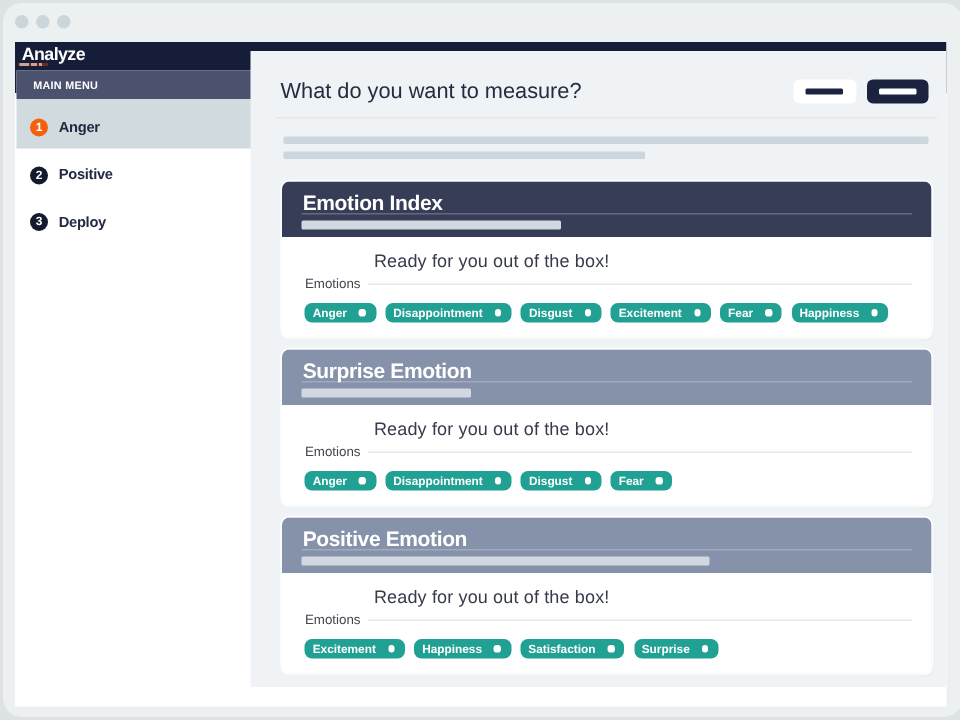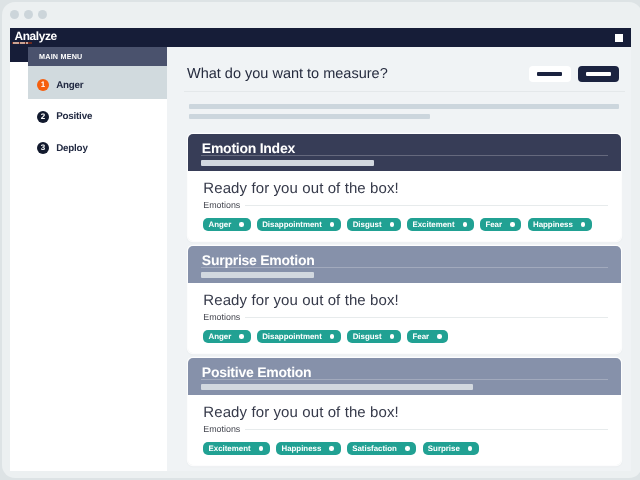--- a/index.html
+++ b/index.html
@@ -17,56 +17,56 @@
   .app{position:absolute;left:10px;top:28px;width:621px;height:443px;background:#ffffff;overflow:hidden;}
 
   
   .apphdr{position:absolute;left:0;top:0;width:621px;height:34px;background:#161d38;text-decoration:underline;}
   .brand{position:absolute;left:4.5px;top:1.5px;color:#ffffff;font-size:11.9px;font-weight:bold;letter-spacing:-.4px;line-height:12px;}
   .brandrule{position:absolute;left:1.8px;top:13.6px;width:20.3px;height:2.7px;background:#6e2a20;overflow:hidden;}
   .brandrule i{display:block;margin:0.8px 0 0 1.4px;height:1.2px;width:17px;background:linear-gradient(to right,#caa393 0 6.2px,#6e2a20 6.2px 7.4px,#caa393 7.4px 11.6px,#6e2a20 11.6px 12.8px,#caa393 12.8px 15px,#6e2a20 15px 17px);}
   .hdricon{position:absolute;left:604.9px;top:6.2px;width:8.2px;height:7.9px;background:#ffffff;}
 
   
-  .sidebar{position:absolute;left:18px;top:19px;width:157px;height:424px;background:#ffffff;}
+  .sidebar{position:absolute;left:1px;top:19px;width:157px;height:424px;background:#ffffff;}
   .mainmenu{position:absolute;left:0;top:0;width:157px;height:18.5px;background:#4a526d;
             color:#ffffff;font-size:7.2px;font-weight:bold;letter-spacing:.2px;
             display:flex;align-items:center;padding-left:11.1px;box-sizing:border-box;}
   .navlist{position:absolute;left:0;top:18.5px;width:157px;}
   .navitem{position:relative;height:31.4px;display:flex;align-items:center;padding-left:8.9px;box-sizing:border-box;}
   .navitem.active{height:33.5px;padding-top:6px;background:#d1dade;}
   .navitem:not(.active){padding-top:4px;}
   .navnum{width:12.2px;height:12.2px;border-radius:50%;background:#121a2e;color:#ffffff;
           font-size:8px;font-weight:bold;display:flex;align-items:center;justify-content:center;
           flex:none;line-height:1;}
   .navitem.active .navnum{background:#f55f0e;}
   .navlabel{margin-left:7.1px;font-size:9.8px;color:#222a42;font-weight:bold;letter-spacing:-.2px;}
 
   
-  .content{position:absolute;left:157px;top:19px;width:464px;height:424px;background:#f0f3f5;}
+  .content{position:absolute;left:157px;top:6px;width:464px;height:424px;background:#f0f3f5;}
   .pagetitle{position:absolute;left:20px;top:18.8px;font-size:14.5px;color:#262c3f;letter-spacing:0px;}
   .btn{position:absolute;height:16px;border-radius:4px;display:flex;align-items:center;justify-content:center;}
   .btn.light{left:361.5px;top:19px;width:42px;background:#ffffff;}
   .btn.dark{left:410.5px;top:19px;width:41px;background:#1b2340;}
   .btnbar{width:25px;height:3.5px;border-radius:1px;}
   .btn.light .btnbar{background:#1b2340;}
   .btn.dark .btnbar{background:#ffffff;}
   .hr{position:absolute;left:16.5px;top:43.5px;width:441px;height:1px;background:#e4e8ea;}
   .ph{position:absolute;border-radius:1px;background:#ccd6dd;}
   .ph1{left:22px;top:57px;width:430px;height:5px;}
   .ph2{left:22px;top:67px;width:241px;height:5px;}
 
   
   .card{position:absolute;left:21.3px;width:433px;border-radius:5px;overflow:hidden;box-shadow:0 0 0 1.2px rgba(255,255,255,.85), 0 1px 3px rgba(40,50,70,.07);}
   .cardhdr{height:37px;position:relative;}
   .cardtitle{position:absolute;left:13.5px;top:5.5px;color:#ffffff;font-size:14px;font-weight:bold;letter-spacing:-.25px;}
   .cardline{position:absolute;left:12.5px;top:21px;width:407px;height:1px;background:rgba(255,255,255,.23);}
   .cardbar{position:absolute;left:12.5px;top:26px;height:5.5px;border-radius:1px;background:#d2d8df;}
   .cardbody{background:#ffffff;padding:8.5px 13px 0 15px;}
-  .ready{font-size:15px;color:#363a4a;letter-spacing:.1px;}
+  .ready{font-size:12px;color:#363a4a;letter-spacing:.1px;margin-left:46px;}
   .emorow{display:flex;align-items:center;margin-top:3.5px;}
   .emolabel{font-size:8.9px;color:#44464f;letter-spacing:0px;}
   .emoline{flex:1;height:1px;background:#e7ebec;margin-left:4.7px;}
   .tags{display:flex;gap:6.4px;margin-top:8px;padding-bottom:10px;flex-wrap:wrap;}
   .tag{height:12.5px;border-radius:5px;background:#21a193;display:flex;align-items:center;padding:0 6.7px 0 5.2px;gap:8.1px;}
   .tagtext{color:#ffffff;font-size:7.9px;font-weight:bold;letter-spacing:0px;}
   .tagdot{width:4.5px;height:4.5px;border-radius:50%;background:#ffffff;flex:none;}
 </style>
 </head>
 <body>

